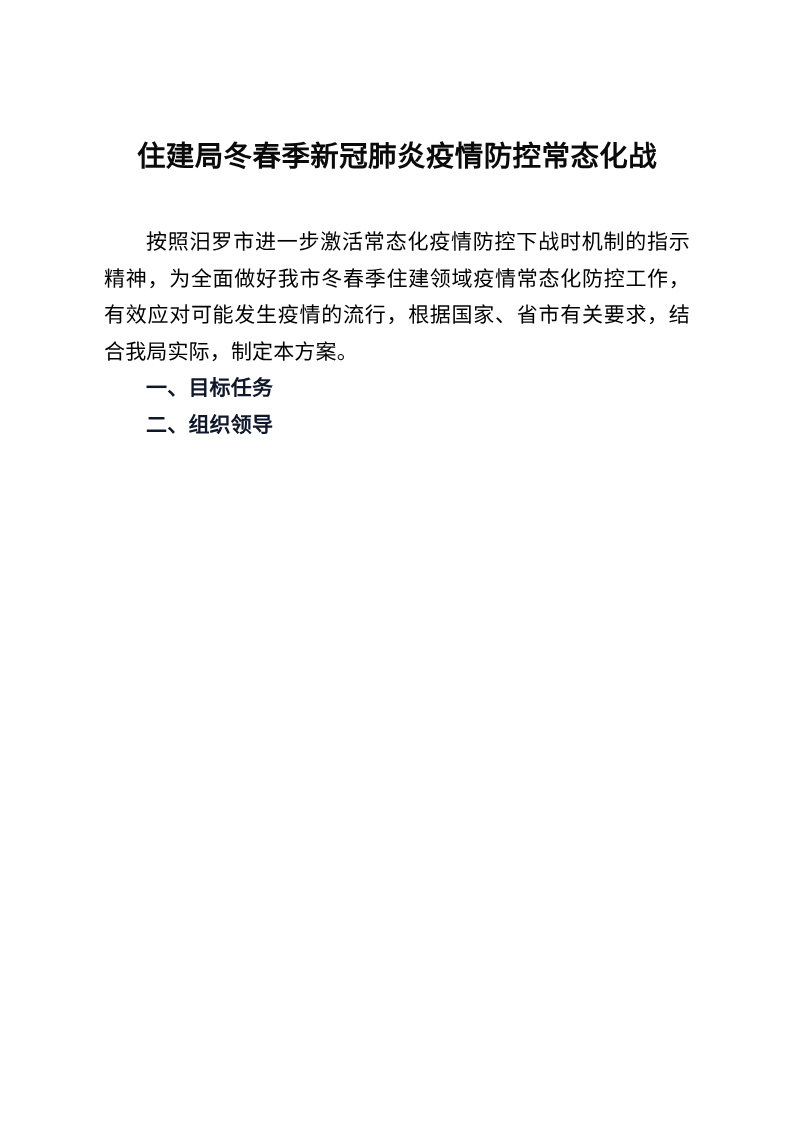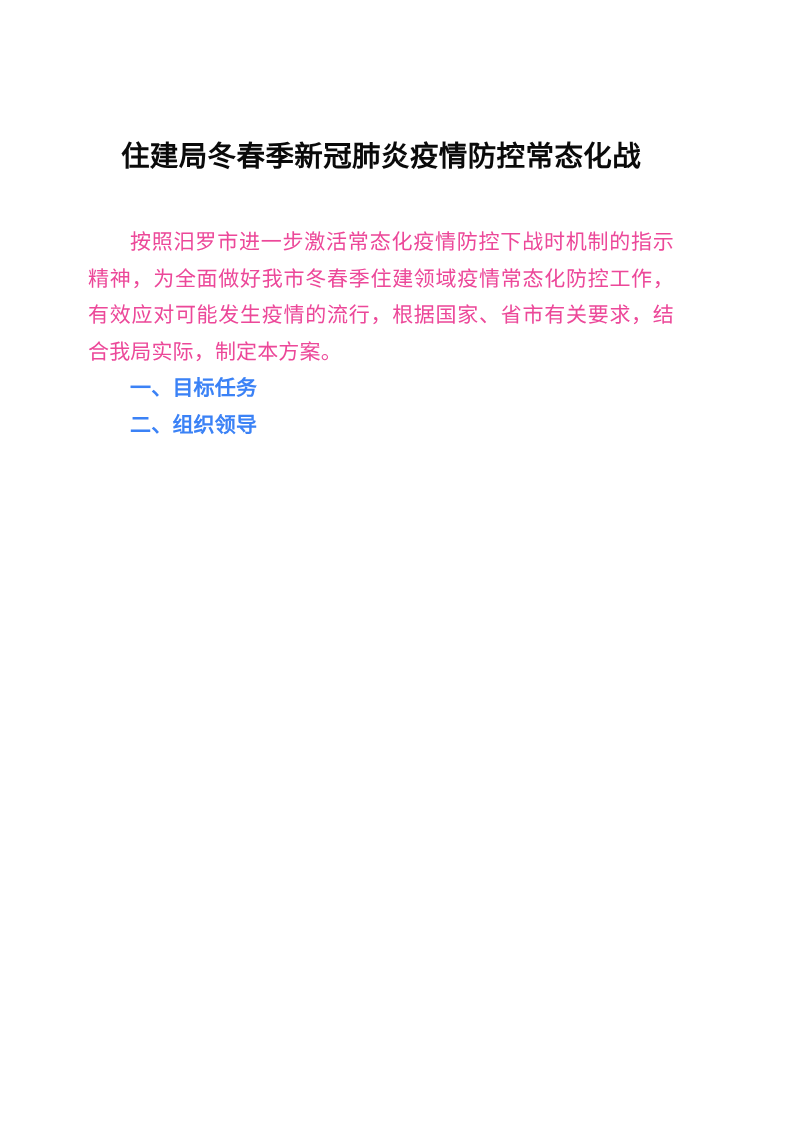--- a/index.html
+++ b/index.html
@@ -22,21 +22,21 @@
     position: relative;
     width: 793px;
     height: 1122px;
     background: #ffffff;
     box-sizing: border-box;
   }
 
   
   .content {
     position: absolute;
-    left: 88px;
+    left: 104px;
     top: 0;
     width: 586px;
   }
 
   
   .doc-title {
     margin: 0;
     padding-top: 136px;
     font-family: "DejaVu Sans", "Liberation Sans", sans-serif;
     font-weight: bold;
@@ -63,33 +63,33 @@
 
   p.para {
     margin: 0;
     font-family: "DejaVu Serif", "Liberation Serif", serif;
     font-size: 21px;
     line-height: 36.6px;
     text-align: justify;
     text-justify: inter-ideograph;
     text-indent: 2em;
     letter-spacing: 0.15px;
-    color: #ec4899;
+    color: #000000;
   }
 
   h2.section-heading {
     margin: 0;
     font-family: "DejaVu Sans", "Liberation Sans", sans-serif;
     font-weight: bold;
     font-size: 21px;
     line-height: 36.6px;
     text-indent: 2em;
     text-align: left;
     letter-spacing: 0.2px;
-    color: #3b82f6;
+    color: #0f172a;
   }
 
   
   .body-block > * + * {
     margin-top: 0;
   }
 </style>
 </head>
 <body>
 

